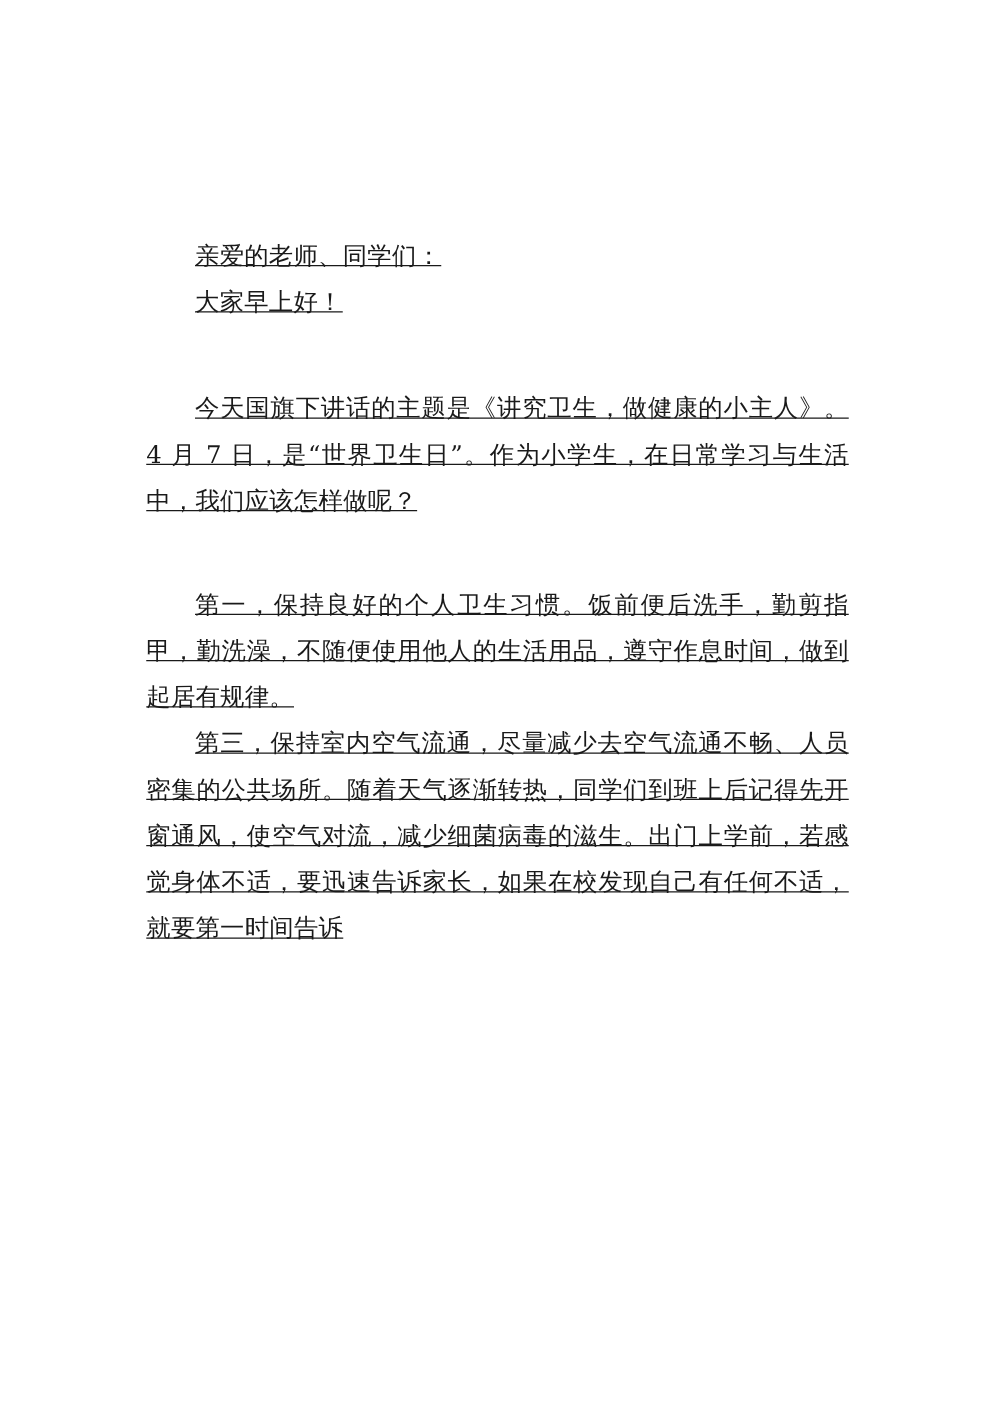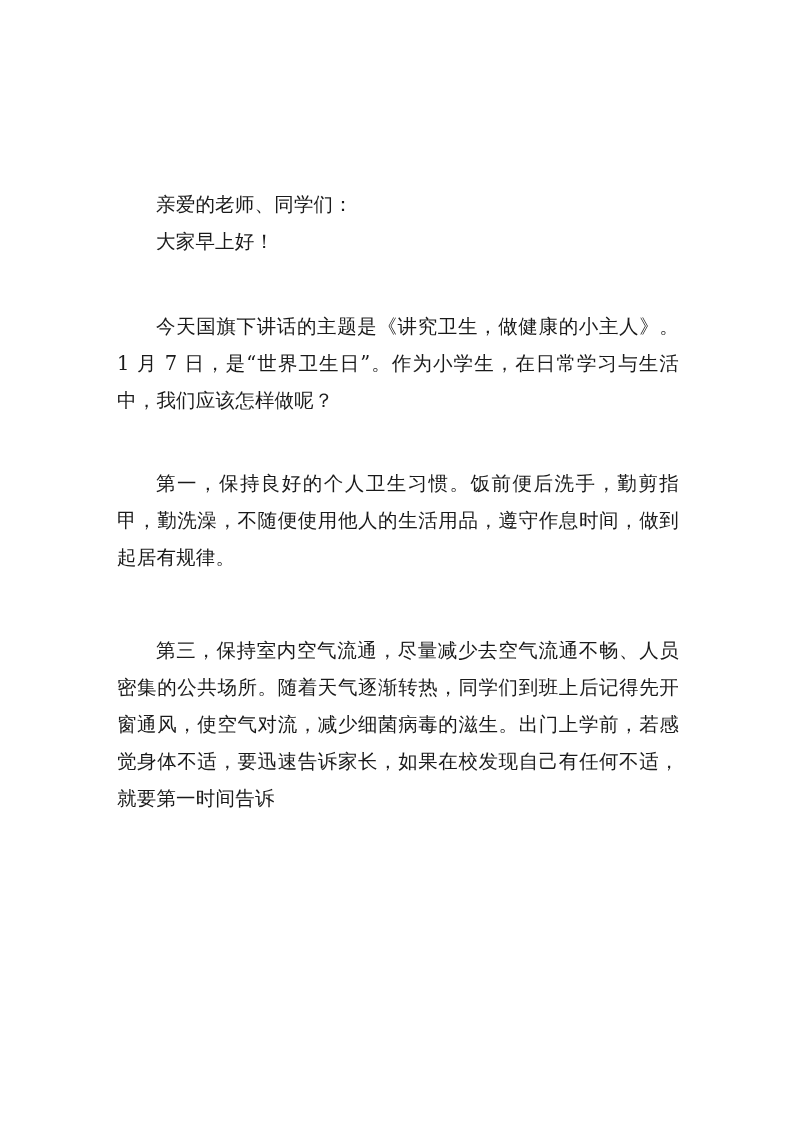--- a/index.html
+++ b/index.html
@@ -9,32 +9,32 @@
     background: #ffffff;
   }
   .content {
     position: absolute; left: 117px; top: 186px; width: 562px;
     font-family: "DejaVu Serif", "Liberation Serif", serif;
     font-size: 19.5px; color: #1a1a1a;
     line-height: 37px;
   }
   .para {
     margin: 0; text-indent: 39px; text-align: justify;
-    text-align-last: left; letter-spacing: 0.2px;
+    text-align-last: left; letter-spacing: 0.2px; text-decoration: underline;
   }
   .gap-1 { }
   .gap-2 { margin-top: 48px; }
   .gap-3 { margin-top: 46px; }
   .gap-4 { margin-top: 52px; }
-  .gap-5 { margin-top: 56px; }
+  .gap-5 { }
 </style>
 </head>
 <body>
 
 <div class="page">
   <div class="content">
     <p class="para">亲爱的老师、同学们：</p>
     <p class="para gap-1">大家早上好！</p>
-    <p class="para gap-2">今天国旗下讲话的主题是《讲究卫生，做健康的小主人》。1 月 7 日，是“世界卫生日”。作为小学生，在日常学习与生活中，我们应该怎样做呢？</p>
+    <p class="para gap-2">今天国旗下讲话的主题是《讲究卫生，做健康的小主人》。4 月 7 日，是“世界卫生日”。作为小学生，在日常学习与生活中，我们应该怎样做呢？</p>
     <p class="para gap-3">第一，保持良好的个人卫生习惯。饭前便后洗手，勤剪指甲，勤洗澡，不随便使用他人的生活用品，遵守作息时间，做到起居有规律。</p>
     <p class="para gap-5">第三，保持室内空气流通，尽量减少去空气流通不畅、人员密集的公共场所。随着天气逐渐转热，同学们到班上后记得先开窗通风，使空气对流，减少细菌病毒的滋生。出门上学前，若感觉身体不适，要迅速告诉家长，如果在校发现自己有任何不适，就要第一时间告诉</p>
   </div>
 </div>
 
 </body></html>

